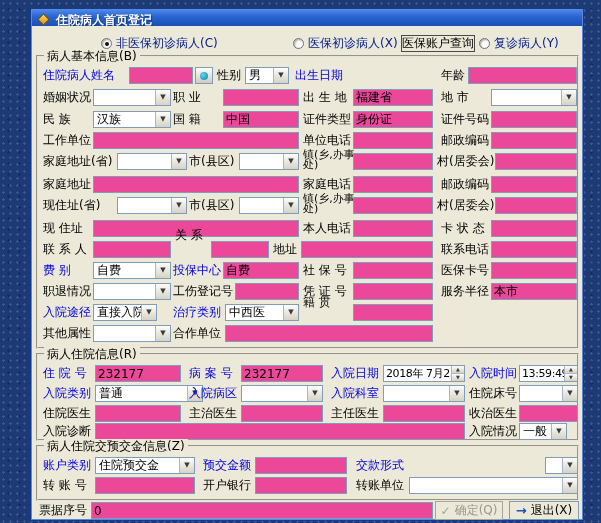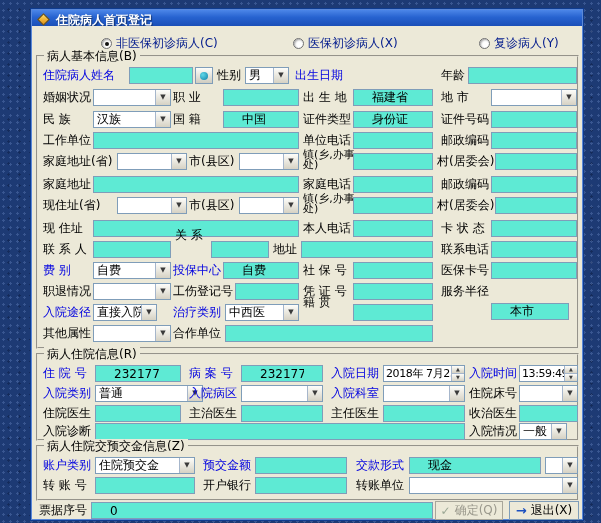--- a/index.html
+++ b/index.html
@@ -50,22 +50,22 @@
     position:absolute; font-size:12px; height:17px; line-height:17px;
     color:#000; white-space:nowrap;
   }
   .lbl.blue { color:#0000e0; }
   .lbl2 {
     position:absolute; font-size:11px; line-height:10px; width:52px;
     color:#000; white-space:normal;
   }
   .rlbl { font-size:12px; color:#001a8c; white-space:nowrap; }
   .tb {
-    position:absolute; height:17px; background:#5eead4;
-    border:1px solid #7f9db9; font-size:12px; padding:0 18px;
+    position:absolute; height:17px; background:#ec4899;
+    border:1px solid #7f9db9; font-size:12px; padding:0 2px;
     font-family:inherit; color:#000; outline:none;
   }
   .cb {
     position:absolute; height:17px; background:#fff; border:1px solid #7f9db9;
   }
   .cb .val {
     position:absolute; left:3px; top:1px; font-size:12px; line-height:13px; white-space:nowrap;
   }
   .cb .arrow {
     position:absolute; top:0; right:0; width:15px; height:15px;
@@ -130,20 +130,21 @@
   </div>
 
   <div class="radio-item" style="left:70px;top:27px">
     <span class="radio sel"></span>
     <span class="rlbl">非医保初诊病人(C)</span>
   </div>
   <div class="radio-item" style="left:262px;top:27px">
     <span class="radio"></span>
     <span class="rlbl">医保初诊病人(X)</span>
   </div>
+  <div class="btn-query" style="left:370px;top:26px;width:74px">医保账户查询</div>
   <div class="radio-item" style="left:448px;top:27px">
     <span class="radio"></span>
     <span class="rlbl">复诊病人(Y)</span>
   </div>
 
   <div class="gb" style="top:46px;height:294px">
     <span class="gb-title">病人基本信息(B)</span>
   </div>
 
   <span class="lbl blue" style="left:12px;top:58px">住院病人姓名</span>
@@ -262,21 +263,21 @@
   <span class="lbl" style="left:12px;top:274px">职退情况</span>
   <div class="cb" style="left:62px;top:274px;width:78px">
     <span class="val"></span>
     <span class="arrow">▼</span>
   </div>
   <span class="lbl" style="left:142px;top:274px">工伤登记号</span>
   <input class="tb" style="left: 204px; top: 274px; width: 64px;" value="">
   <span class="lbl" style="left:272px;top:274px">凭 证 号</span>
   <input class="tb" style="left: 322px; top: 274px; width: 80px;" value="">
   <span class="lbl" style="left:410px;top:274px">服务半径</span>
-  <input class="tb" style="left: 460px; top: 274px; width: 78px; margin-top: 20px;" value="本市">
+  <input class="tb" style="left: 460px; top: 274px; width: 86px;" value="本市">
 
   <span class="lbl blue" style="left:12px;top:295px">入院途径</span>
   <div class="cb" style="left:62px;top:295px;width:64px">
     <span class="val">直接入院</span>
     <span class="arrow">▼</span>
   </div>
   <span class="lbl blue" style="left:142px;top:295px">治疗类别</span>
   <div class="cb" style="left:194px;top:295px;width:74px">
     <span class="val">中西医</span>
     <span class="arrow">▼</span>
@@ -360,21 +361,20 @@
   </div>
 
   <span class="lbl blue" style="left:12px;top:448px">账户类别</span>
   <div class="cb" style="left:64px;top:448px;width:100px">
     <span class="val">住院预交金</span>
     <span class="arrow">▼</span>
   </div>
   <span class="lbl blue" style="left:172px;top:448px">预交金额</span>
   <input class="tb" style="left: 224px; top: 448px; width: 92px;" value="">
   <span class="lbl blue" style="left:325px;top:448px">交款形式</span>
-  <input class="tb" style="left: 378px; top: 448px; width: 132px;" value="现金">
   <div class="cb" style="left:514px;top:448px;width:33px">
     <span class="val"></span>
     <span class="arrow">▼</span>
   </div>
 
   <span class="lbl" style="left:12px;top:468px">转 账 号</span>
   <input class="tb" style="left: 64px; top: 468px; width: 100px;" value="">
   <span class="lbl" style="left:172px;top:468px">开户银行</span>
   <input class="tb" style="left: 224px; top: 468px; width: 92px;" value="">
   <span class="lbl" style="left:325px;top:468px">转账单位</span>

